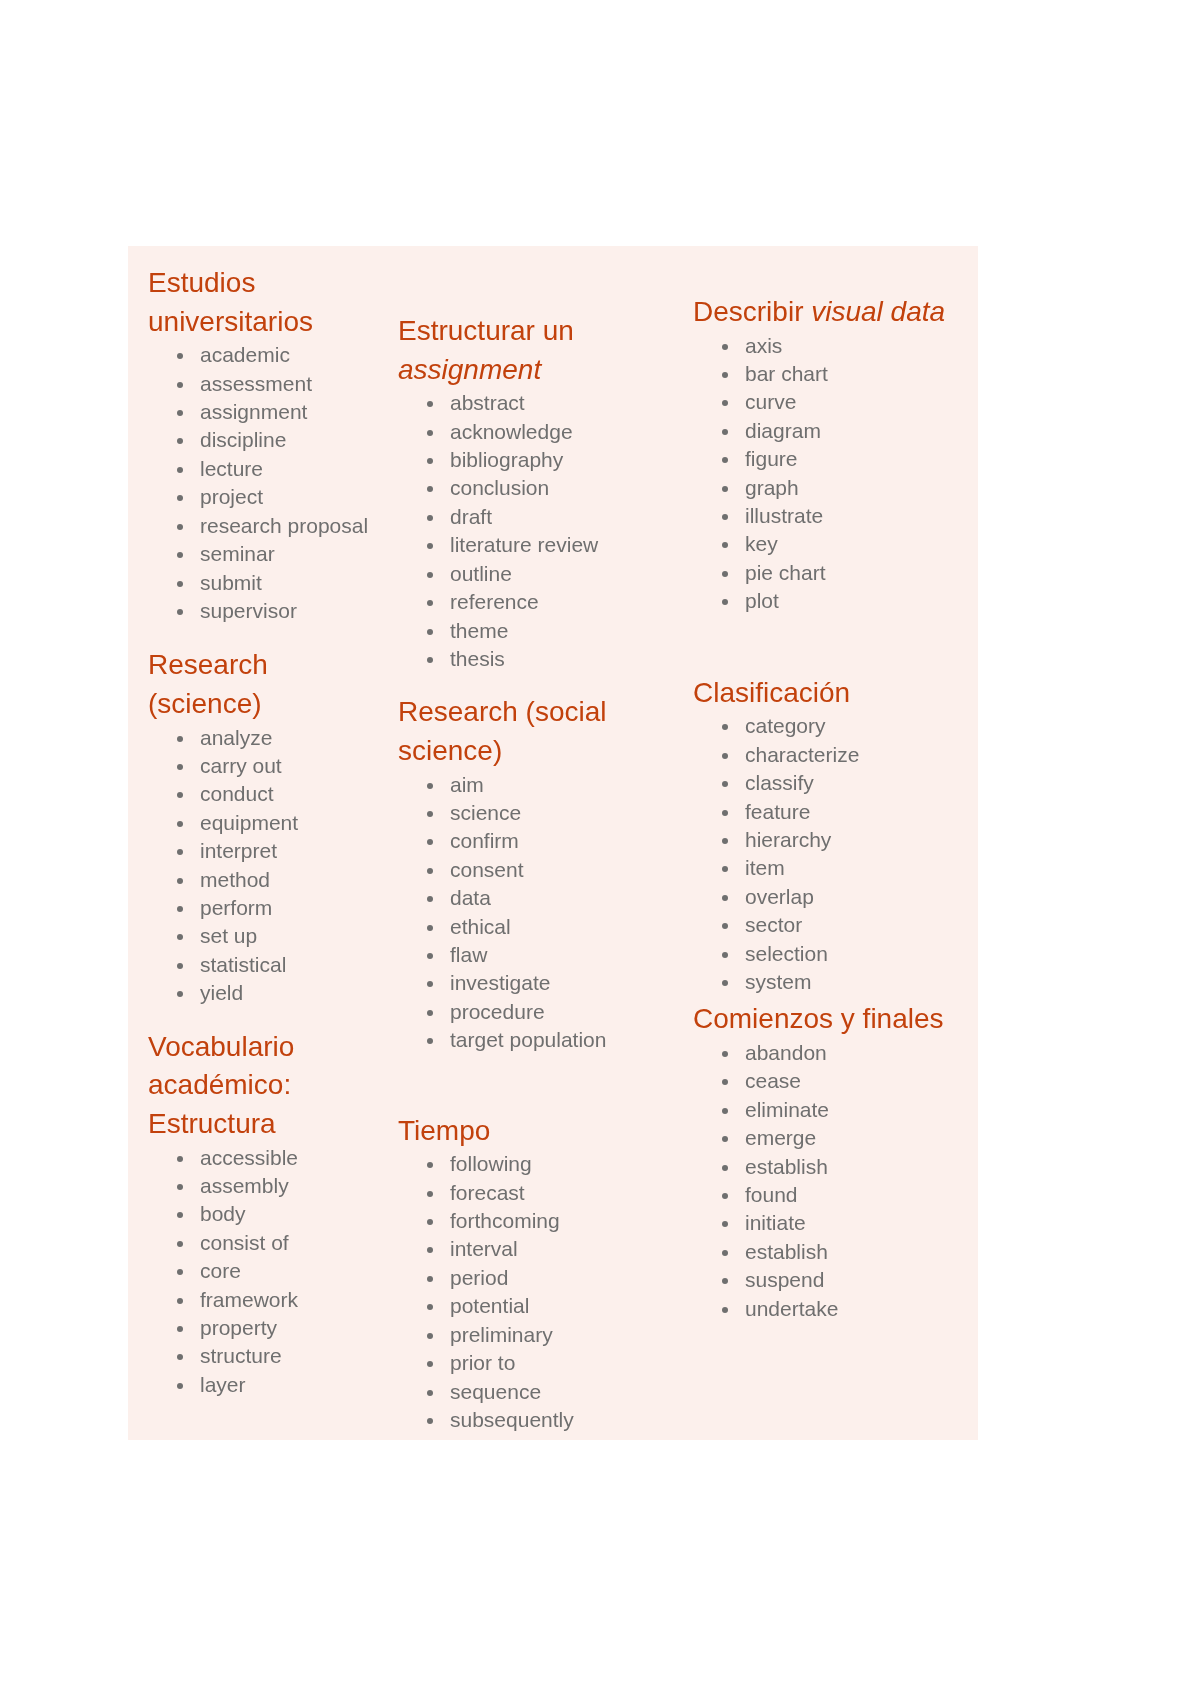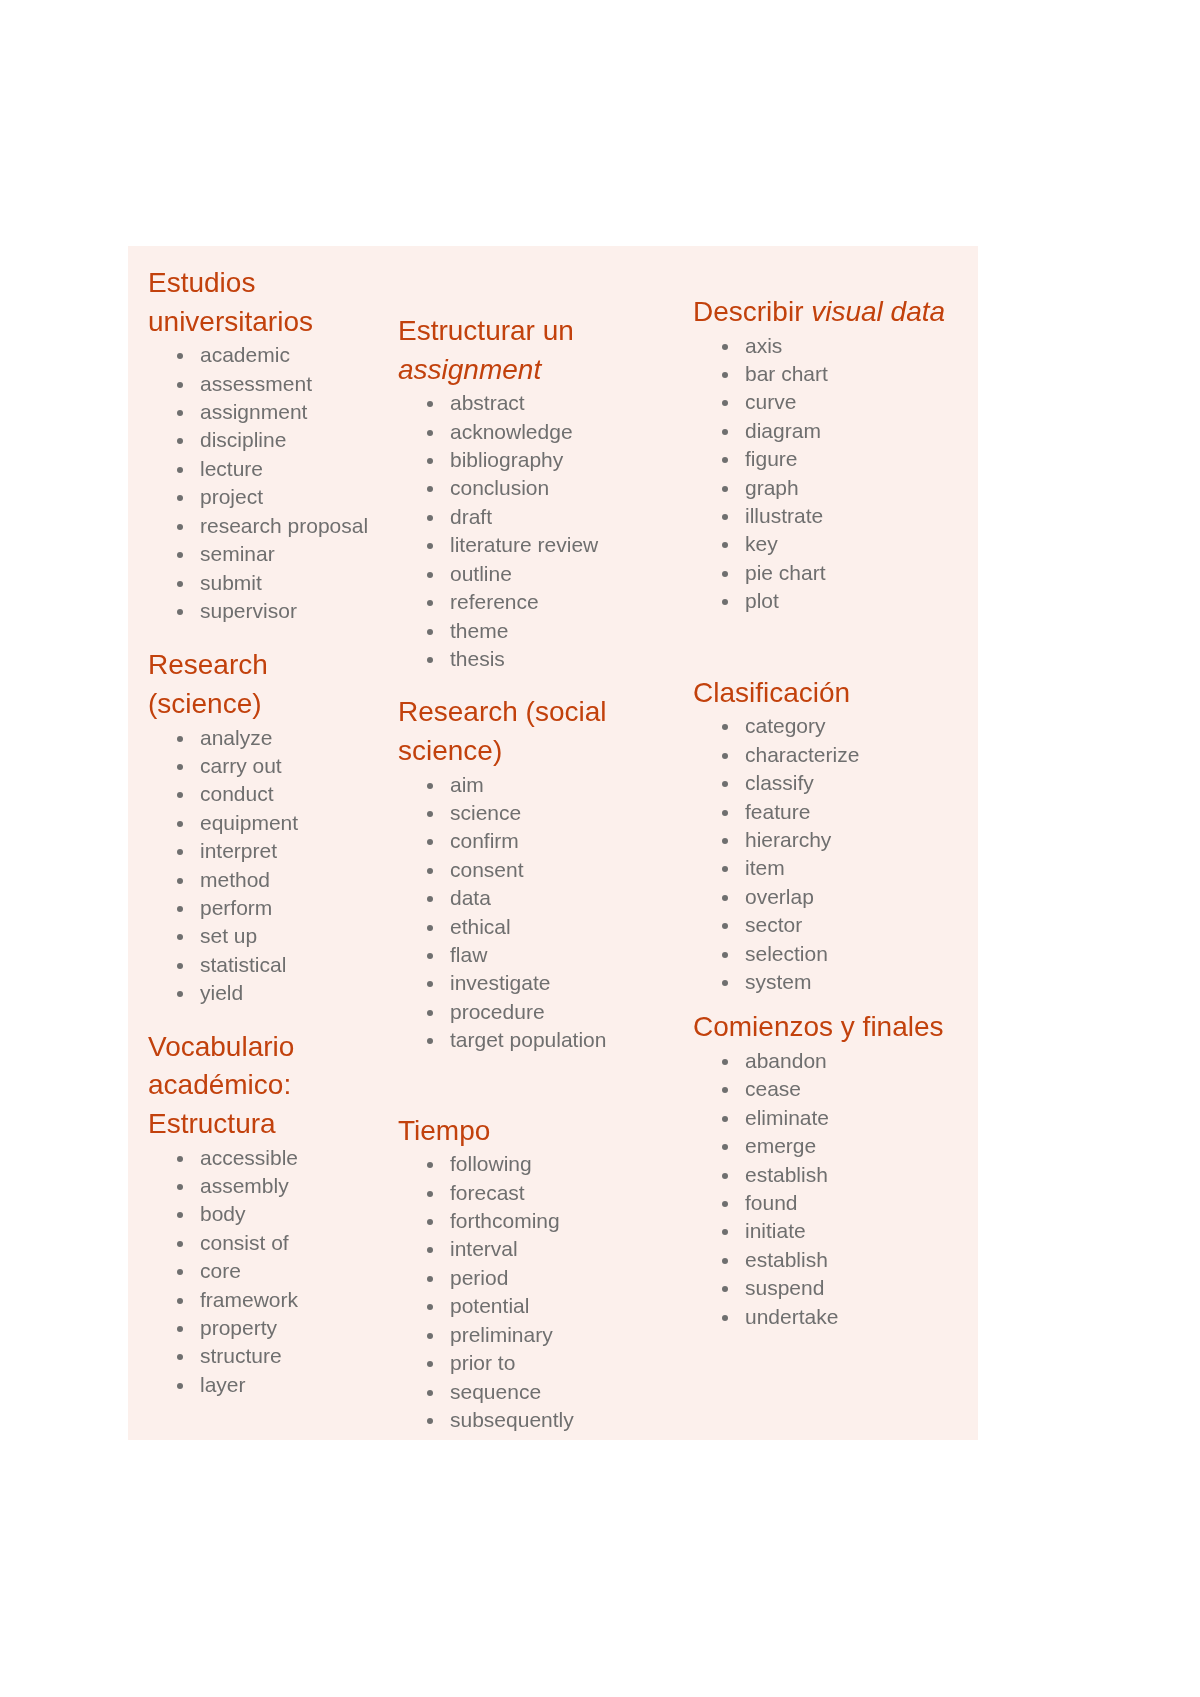--- a/index.html
+++ b/index.html
@@ -100,21 +100,21 @@
   .sp-c1-s1 { margin-top: 4px; }
   .sp-c1-s2 { margin-top: 21px; }
   .sp-c1-s3 { margin-top: 20px; }
 
   .sp-c2-s1 { margin-top: 52px; }
   .sp-c2-s2 { margin-top: 20px; }
   .sp-c2-s4 { margin-top: 57px; }
 
   .sp-c3-s1 { margin-top: 33px; }
   .sp-c3-s3 { margin-top: 58px; }
-  .sp-c3-s4 { margin-top: 12px; }
+  .sp-c3-s4 { margin-top: 4px; }
 </style>
 </head>
 <body>
 
 <div class="page">
 
 
   <div class="content-band">
 
     <div class="col col-1">

